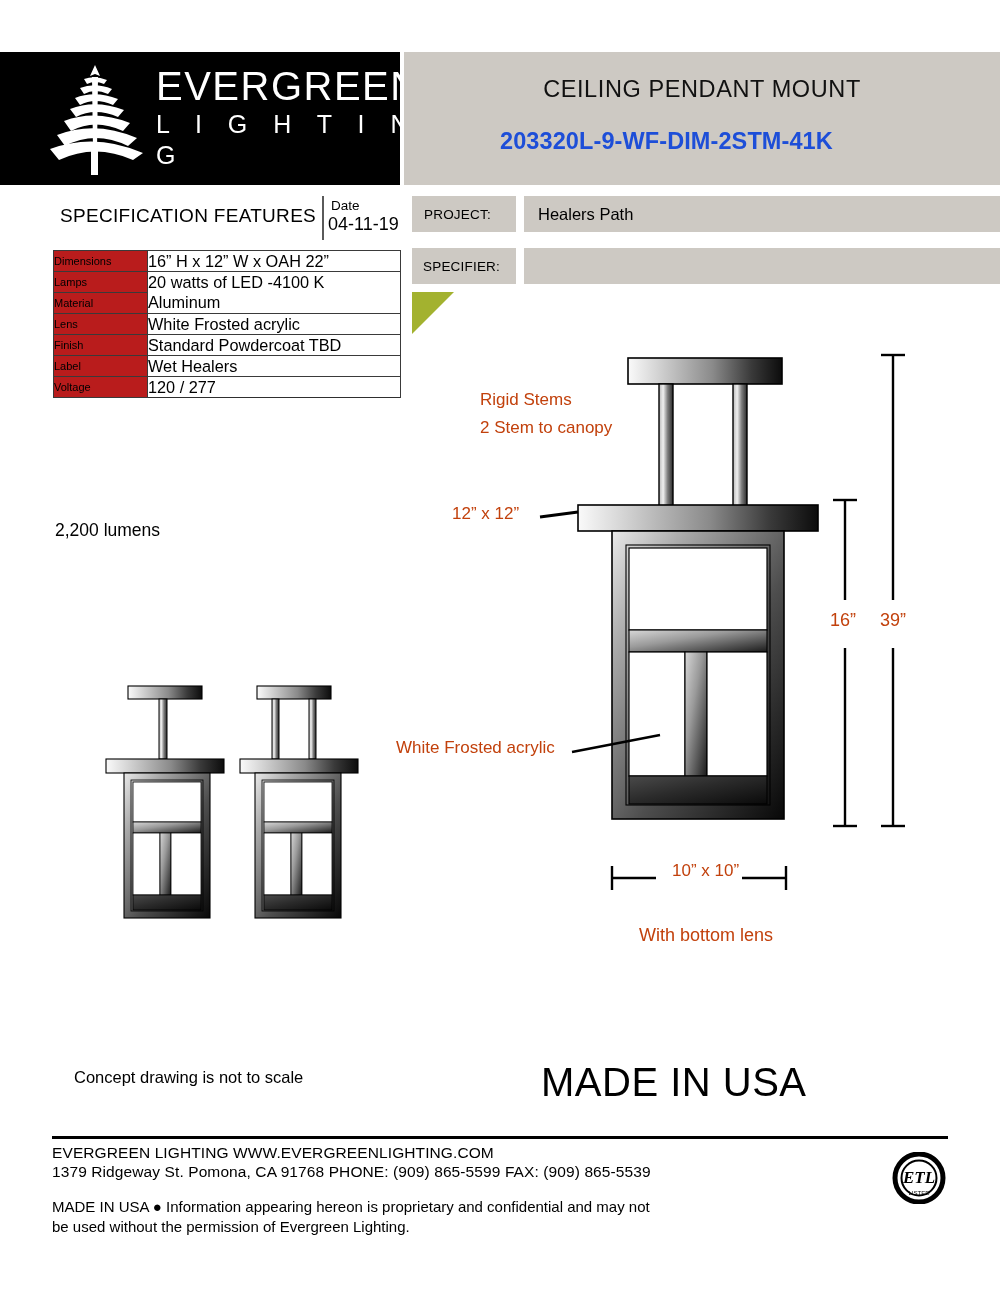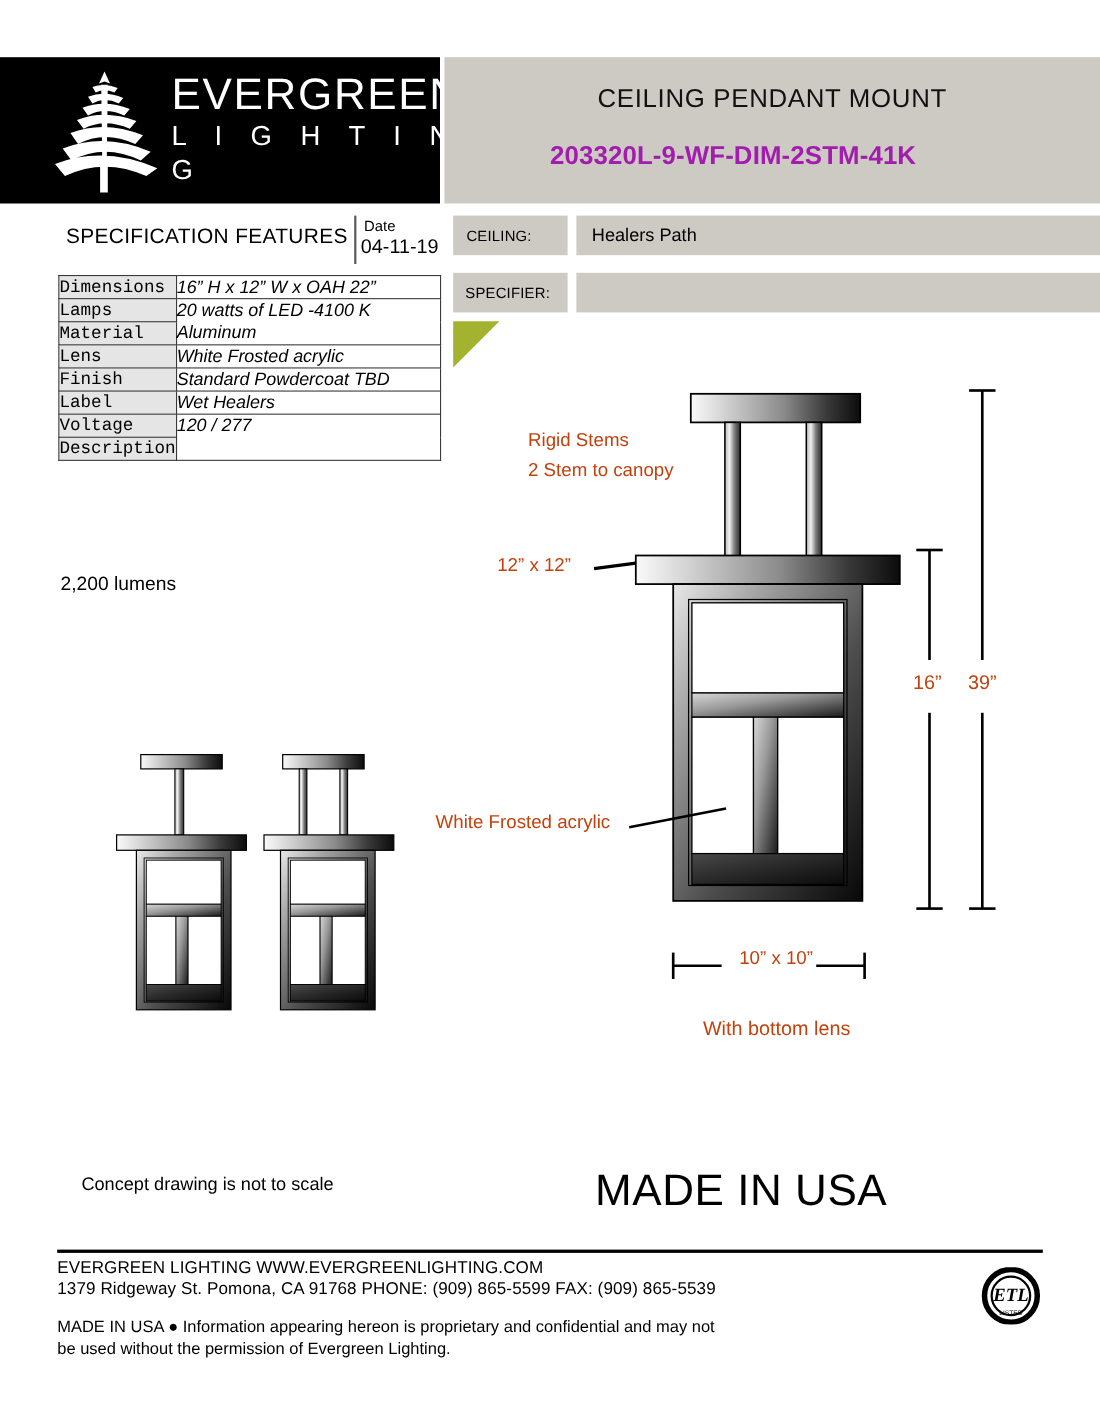--- a/index.html
+++ b/index.html
@@ -28,45 +28,45 @@
   .header-band{
     position:absolute;left:404px;top:52px;width:596px;height:133px;
     background:#cdc9c3;
   }
   .header-title{
     position:absolute;left:0;right:0;top:24px;text-align:center;
     font-size:23.5px;letter-spacing:.6px;color:#111;
   }
   .header-code{
     position:absolute;left:96px;top:76px;
-    font-size:23.5px;letter-spacing:.1px;color:#a21caf;font-weight:600;text-align:center;
+    font-size:23.5px;letter-spacing:.1px;color:#1d4ed8;font-weight:600;text-align:center;
   }
 
   
   .spec-title{
     position:absolute;left:60px;top:205px;font-size:19px;letter-spacing:.3px;
   }
   .date-rule{position:absolute;left:322px;top:196px;width:2px;height:44px;background:#5a5a5a;}
   .date-label{position:absolute;left:331px;top:198px;font-size:13.5px;}
   .date-value{position:absolute;left:328px;top:214px;font-size:18px;}
 
   
   .spec-table{
     position:absolute;left:53px;top:250px;width:348px;
     border:1.6px solid #2e2e2e;border-collapse:collapse;background:#fff;
   }
   .spec-table td{
     border:1.3px solid #3a3a3a;padding:0;vertical-align:middle;
   }
   .sp-key{
-    width:93px;background:#e5e5e5;font-size:16px;
-    padding:6px 0 6px 8px;height:20px;font-family:Liberation Mono, monospace;
+    width:93px;background:#b91c1c;font-size:11px;
+    padding:6px 0 6px 8px;height:20px;
   }
   .sp-val{
-    font-size:16.3px;padding:5px 0 5px 11px;font-style:italic;
+    font-size:16.3px;padding:5px 0 5px 11px;
   }
   .sp-nb-bottom{border-bottom:none !important;}
   .sp-nb-top{border-top:none !important;}
 
   .lumens{position:absolute;left:55px;top:520px;font-size:17.5px;}
 
   
   .pr-key{
     position:absolute;background:#cdc9c3;height:36px;width:104px;left:412px;
     font-size:13.5px;display:flex;align-items:center;padding-left:12px;
@@ -168,31 +168,27 @@
       <td class="sp-val">Standard Powdercoat TBD</td>
     </tr>
     <tr>
       <td class="sp-key">Label</td>
       <td class="sp-val">Wet Healers</td>
     </tr>
     <tr>
       <td class="sp-key">Voltage</td>
       <td class="sp-val sp-nb-bottom">120 / 277</td>
     </tr>
-    <tr>
-      <td class="sp-key">Description</td>
-      <td class="sp-val sp-nb-top"></td>
-    </tr>
   </tbody>
     </table>
 
   <div class="lumens">2,200 lumens</div>
 
   <div class="row-project">
-    <div class="pr-key">CEILING:</div>
+    <div class="pr-key">PROJECT:</div>
     <div class="pr-val">Healers Path</div>
   </div>
   <div class="row-spec">
     <div class="pr-key">SPECIFIER:</div>
     <div class="pr-val"></div>
   </div>
   <div class="corner-tri"></div>
 
   <svg class="canvas" viewBox="0 0 1000 1294">
     <defs>

